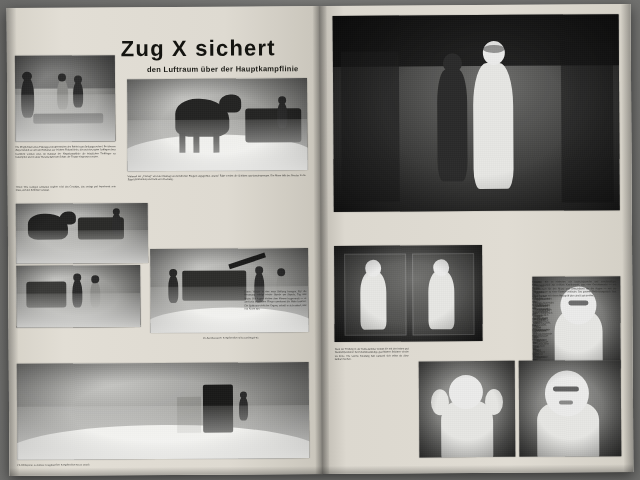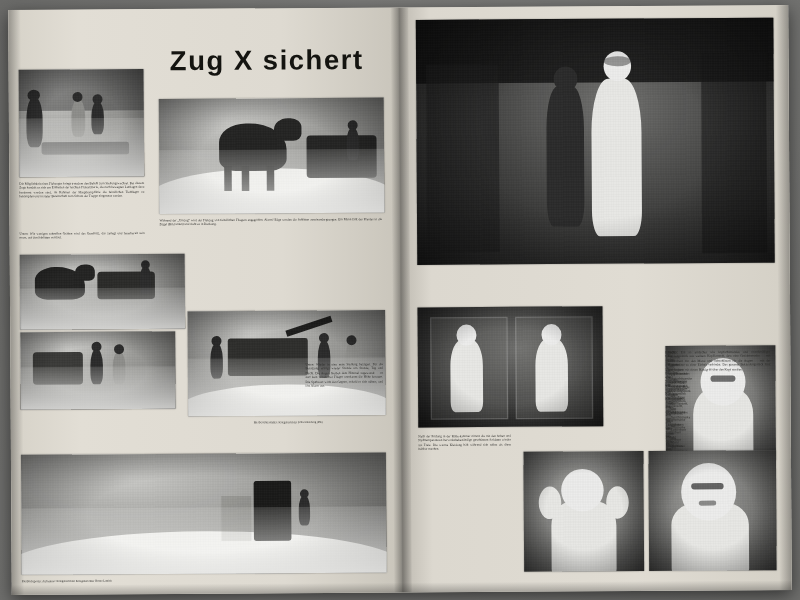--- a/index.html
+++ b/index.html
@@ -53,21 +53,21 @@
   .horse{position:absolute;background:#232322;border-radius:40% 55% 25% 25%;}
   .ridge{position:absolute;left:-5%;width:110%;
     background:#efefec;border-radius:50% 50% 0 0;}
   .dark-band{position:absolute;background:rgba(20,20,20,.75);}
 
   
   .caption{position:absolute;color:#2a2a28;
     font-size:2.6px;line-height:3.4px;text-align:justify;
     font-family:"Liberation Serif", serif;}
   .hl{position:absolute;color:#15150f;font-weight:bold;letter-spacing:.4px;}
-  .headline{font-family:"Liberation Sans", sans-serif;margin-left:15px;}
+  .headline{font-family:"Liberation Sans", sans-serif;}
 
   #title-main{left:114px;top:30px;font-size:22px;line-height:24px;
     letter-spacing:1.2px;font-weight:bold;color:#141410;}
   #title-sub{left:140px;top:58px;font-size:7.5px;letter-spacing:.3px;
     color:#1b1b16;font-weight:bold;}
 
   .pgnum{position:absolute;font-size:4px;color:#2a2a28;}
 
   
   .edge-l{position:absolute;left:0;top:0;width:10px;height:100%;
@@ -92,20 +92,21 @@
         <div class="fig grey" style="left:42px;top:24px;width:11px;height:30px;"></div>
         <div class="head" style="left:43px;top:18px;width:8px;height:8px;"></div>
         <div class="fig" style="left:58px;top:26px;width:10px;height:26px;"></div>
         <div class="head" style="left:59px;top:20px;width:8px;height:8px;"></div>
         <div class="dark-band" style="left:18px;top:58px;width:70px;height:10px;background:rgba(40,40,40,.7);border-radius:2px;"></div>
         <div class="grain"></div>
           <div class="vig"></div>
       </div>
 
       <div class="hl headline" id="title-main">Zug X sichert</div>
+      <div class="hl headline" id="title-sub">den Luftraum über der Hauptkampflinie</div>
 
       <div class="photo ph-snow" style="left:120px;top:72px;width:180px;height:92px;">
         <div class="ridge" style="bottom:-10px;height:50%;"></div>
         <div class="horse" style="left:48px;top:20px;width:54px;height:38px;"></div>
         <div class="horse" style="left:92px;top:16px;width:22px;height:18px;border-radius:50% 40% 30% 20%;"></div>
         <div class="dark-band" style="left:52px;top:54px;width:6px;height:20px;background:#1d1d1c;"></div>
         <div class="dark-band" style="left:66px;top:54px;width:6px;height:20px;background:#1d1d1c;"></div>
         <div class="dark-band" style="left:86px;top:54px;width:6px;height:20px;background:#1d1d1c;"></div>
         <div class="dark-band" style="left:118px;top:30px;width:56px;height:34px;background:#242423;border-radius:3px;"></div>
         <div class="fig" style="left:150px;top:24px;width:10px;height:26px;"></div>

